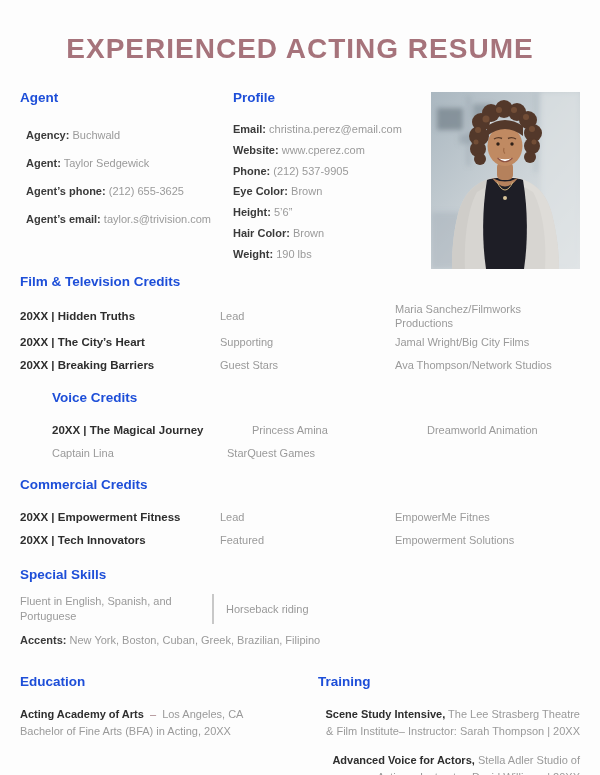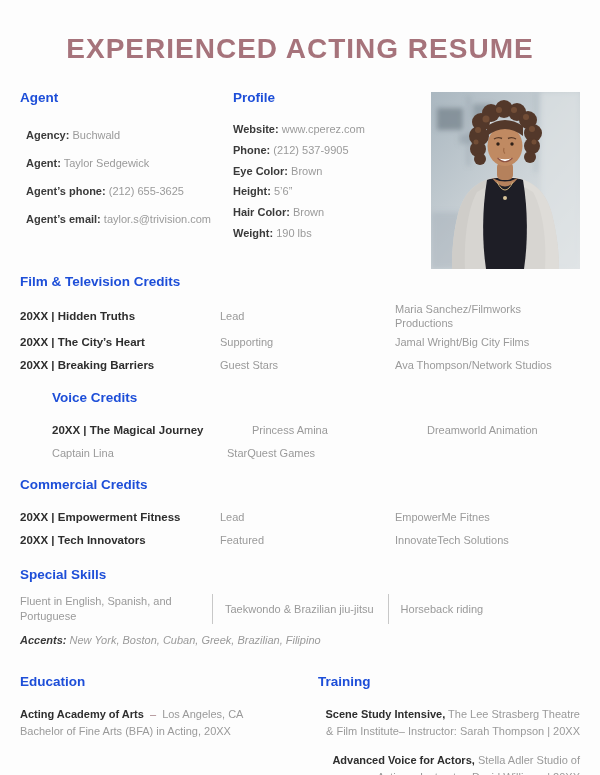--- a/index.html
+++ b/index.html
@@ -67,21 +67,21 @@
   }
 
   
   .skills-section { margin-top: 8px; }
   .skills-row { display: flex; align-items: center; margin-top: 11px; }
   .skill-cell { font-size: 11px; color: #9a9a9a; line-height: 15px; }
   .skill-cell.s1 { width: 192px; flex: 0 0 192px; padding-right: 10px; }
   .skill-cell.s2 { padding: 0 14px 0 12px; }
   .skill-cell.s3 { padding-left: 12px; }
   .skill-divider { width: 0; border-left: 1px solid #c8c8c8; height: 30px; flex: 0 0 auto; }
-  .accents-line { margin-top: 9px; font-size: 11px; line-height: 15px; font-style: italic; }
+  .accents-line { margin-top: 9px; font-size: 11px; line-height: 15px; }
 
   
   .bottom-section { display: flex; margin-top: 26px; }
   .edu-col { width: 298px; flex: 0 0 298px; padding-right: 20px; }
   .train-col { flex: 1 1 auto; }
   .edu-body { margin-top: 16px; font-size: 11px; line-height: 17px; }
   .edu-line1 .school { font-weight: bold; color: #2e2e2e; }
   .edu-line1 .sep { color: #a58186; margin: 0 3px; }
   .edu-line1 .loc, .edu-degree { color: #9a9a9a; }
   .train-body { margin-top: 16px; }
@@ -116,20 +116,24 @@
         <div class="kv-row">
           <span class="kv-label">Agent’s email:</span>
           <span class="kv-value">taylor.s@trivision.com</span>
         </div>
       </div>
     </div>
 
     <div class="profile-col">
       <div class="section-heading">Profile</div>
       <div class="kv-list profile">
+        <div class="kv-row">
+          <span class="kv-label">Email:</span>
+          <span class="kv-value">christina.perez@email.com</span>
+        </div>
         <div class="kv-row">
           <span class="kv-label">Website:</span>
           <span class="kv-value">www.cperez.com</span>
         </div>
         <div class="kv-row">
           <span class="kv-label">Phone:</span>
           <span class="kv-value">(212) 537-9905</span>
         </div>
         <div class="kv-row">
           <span class="kv-label">Eye Color:</span>
@@ -266,31 +270,30 @@
     <div class="section-heading">Commercial Credits</div>
     <div class="credit-rows">
       <div class="credit-row">
         <div class="c-title">20XX | Empowerment Fitness</div>
         <div class="c-role">Lead</div>
         <div class="c-prod">EmpowerMe Fitnes</div>
       </div>
       <div class="credit-row">
         <div class="c-title">20XX | Tech Innovators</div>
         <div class="c-role">Featured</div>
-        <div class="c-prod">InnovateTech Solutions</div>
+        <div class="c-prod">Empowerment Solutions</div>
       </div>
     </div>
   </div>
 
   <div class="skills-section" style="margin-top:16px;">
     <div class="section-heading">Special Skills</div>
     <div class="skills-row">
       <div class="skill-cell s1">Fluent in English, Spanish, and Portuguese</div>
       <div class="skill-divider"></div>
-      <div class="skill-cell s2">Taekwondo &amp; Brazilian jiu-jitsu</div>
       <div class="skill-divider"></div>
       <div class="skill-cell s3">Horseback riding</div>
     </div>
     <div class="accents-line">
       <span class="kv-label">Accents:</span>
       <span class="kv-value">New York, Boston, Cuban, Greek, Brazilian, Filipino</span>
     </div>
   </div>
 
   <div class="bottom-section">

